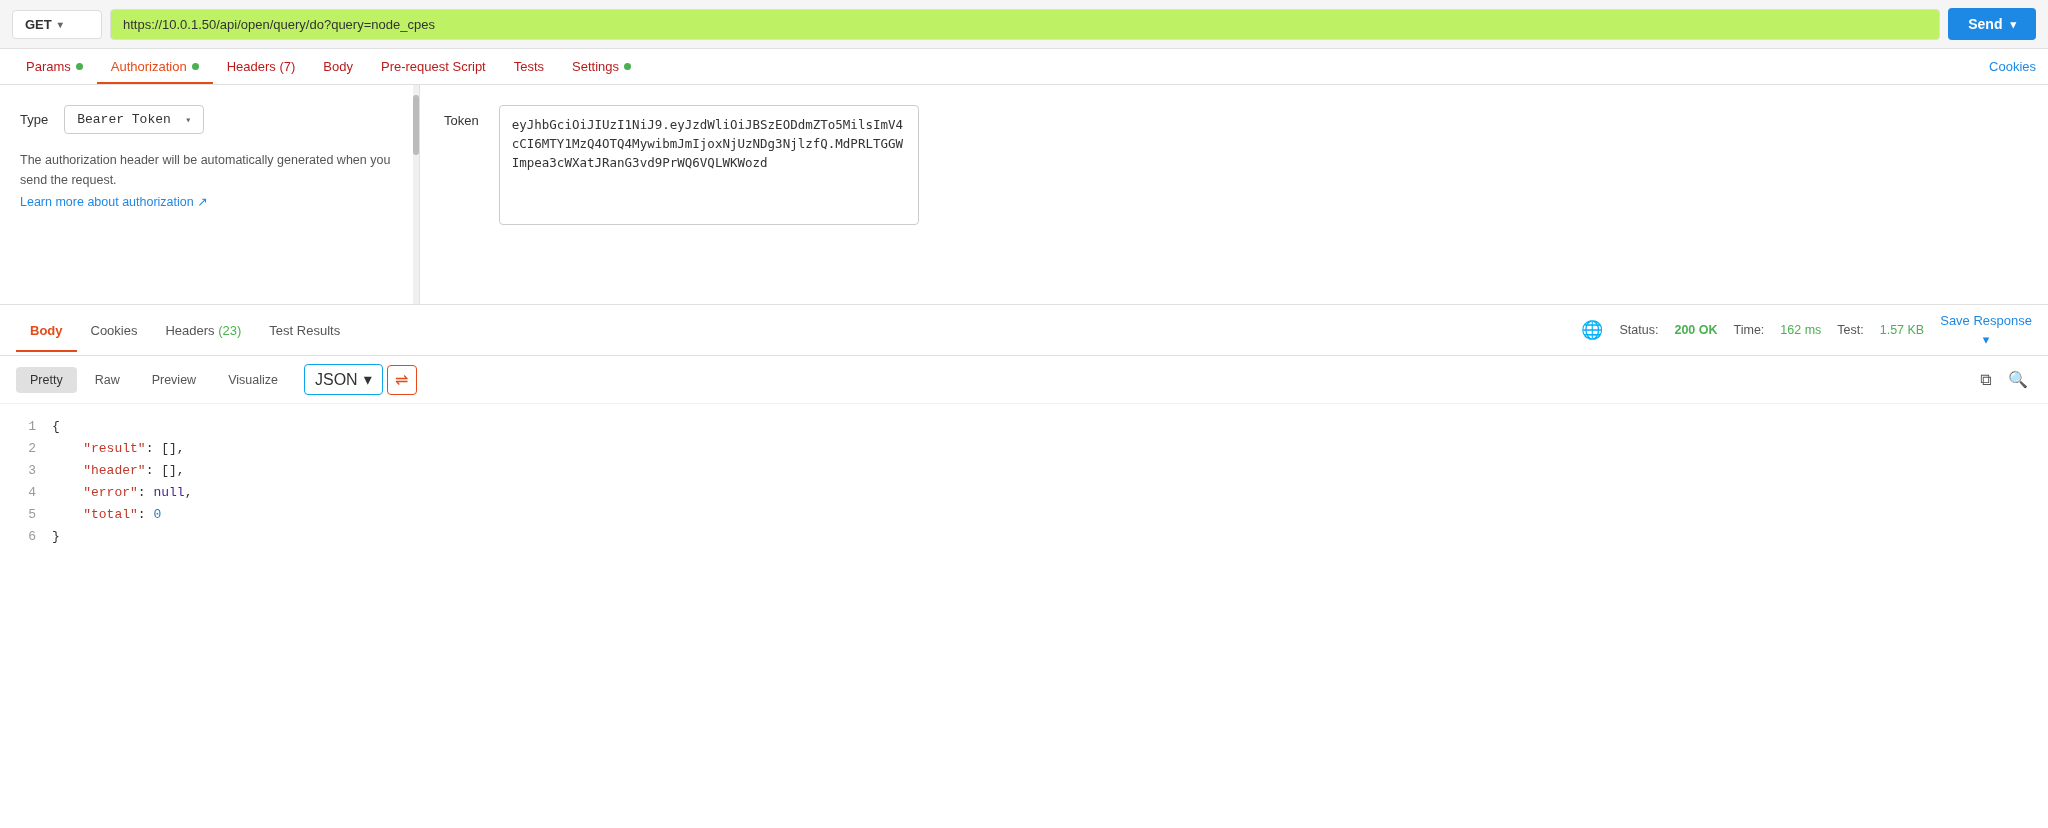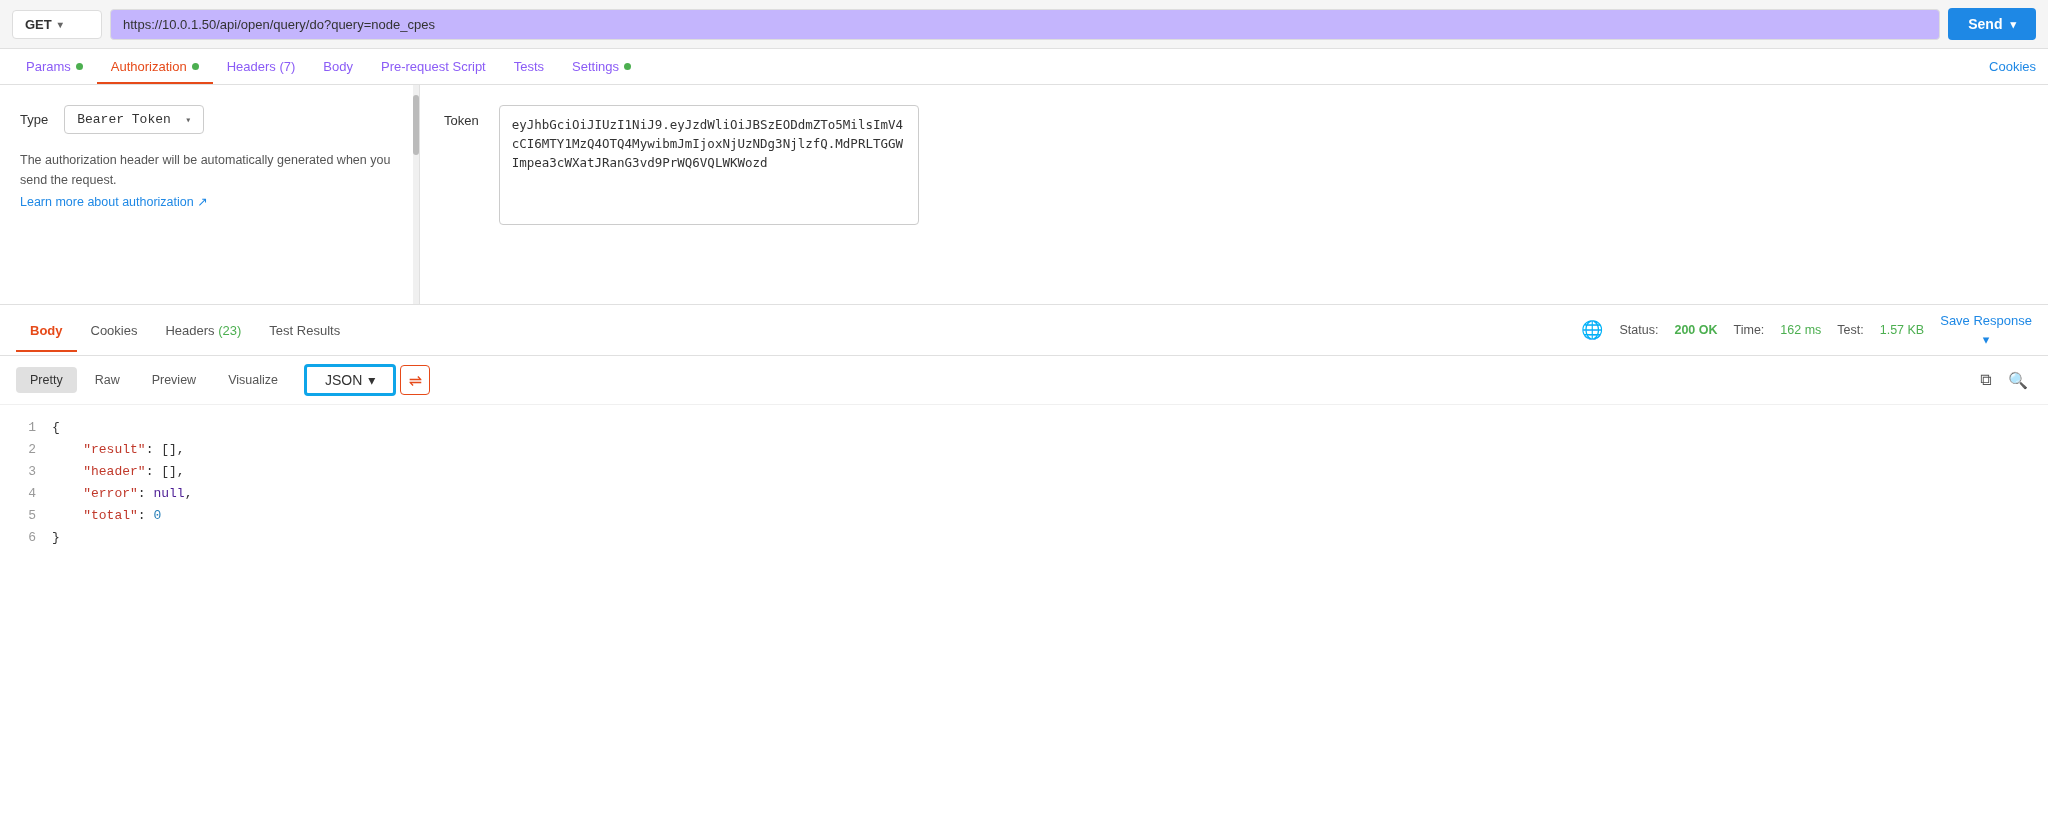--- a/index.html
+++ b/index.html
@@ -36,21 +36,21 @@
     .method-select .chevron {
       font-size: 10px;
       color: #666;
     }
     .url-input {
       flex: 1;
       border: 1px solid #ddd;
       border-radius: 4px;
       padding: 7px 12px;
       font-size: 13px;
-      background: #c4b5fd;
+      background: #bef264;
       color: #333;
       outline: none;
     }
     .send-btn {
       display: flex;
       align-items: center;
       background: #1e88e5;
       color: #fff;
       border: none;
       border-radius: 4px;
@@ -69,21 +69,21 @@
       display: flex;
       align-items: center;
       border-bottom: 1px solid #e0e0e0;
       padding: 0 12px;
       background: #fff;
     }
     .tab-item {
       padding: 10px 14px;
       cursor: pointer;
       font-size: 13px;
-      color: #8b5cf6;
+      color: #b91c1c;
       position: relative;
       display: flex;
       align-items: center;
       gap: 5px;
       white-space: nowrap;
     }
     .tab-item.active {
       color: #e64a19;
       font-weight: 400;
     }
@@ -299,24 +299,24 @@
     }
     .code-view-btn.active {
       background: #e0e0e0;
       color: #333;
       font-weight: 500;
     }
     .json-select {
       display: flex;
       align-items: center;
       gap: 6px;
-      border: 3px solid #0ea5e9;
-      border-radius: 4px;
-      padding: 5px 18px;
-      font-size: 14px;
+      border: 1px solid #0ea5e9;
+      border-radius: 4px;
+      padding: 5px 10px;
+      font-size: 16px;
       margin-left: 8px;
       cursor: pointer;
     }
     .wrap-btn {
       width: 30px;
       height: 30px;
       display: flex;
       align-items: center;
       justify-content: center;
       cursor: pointer;

